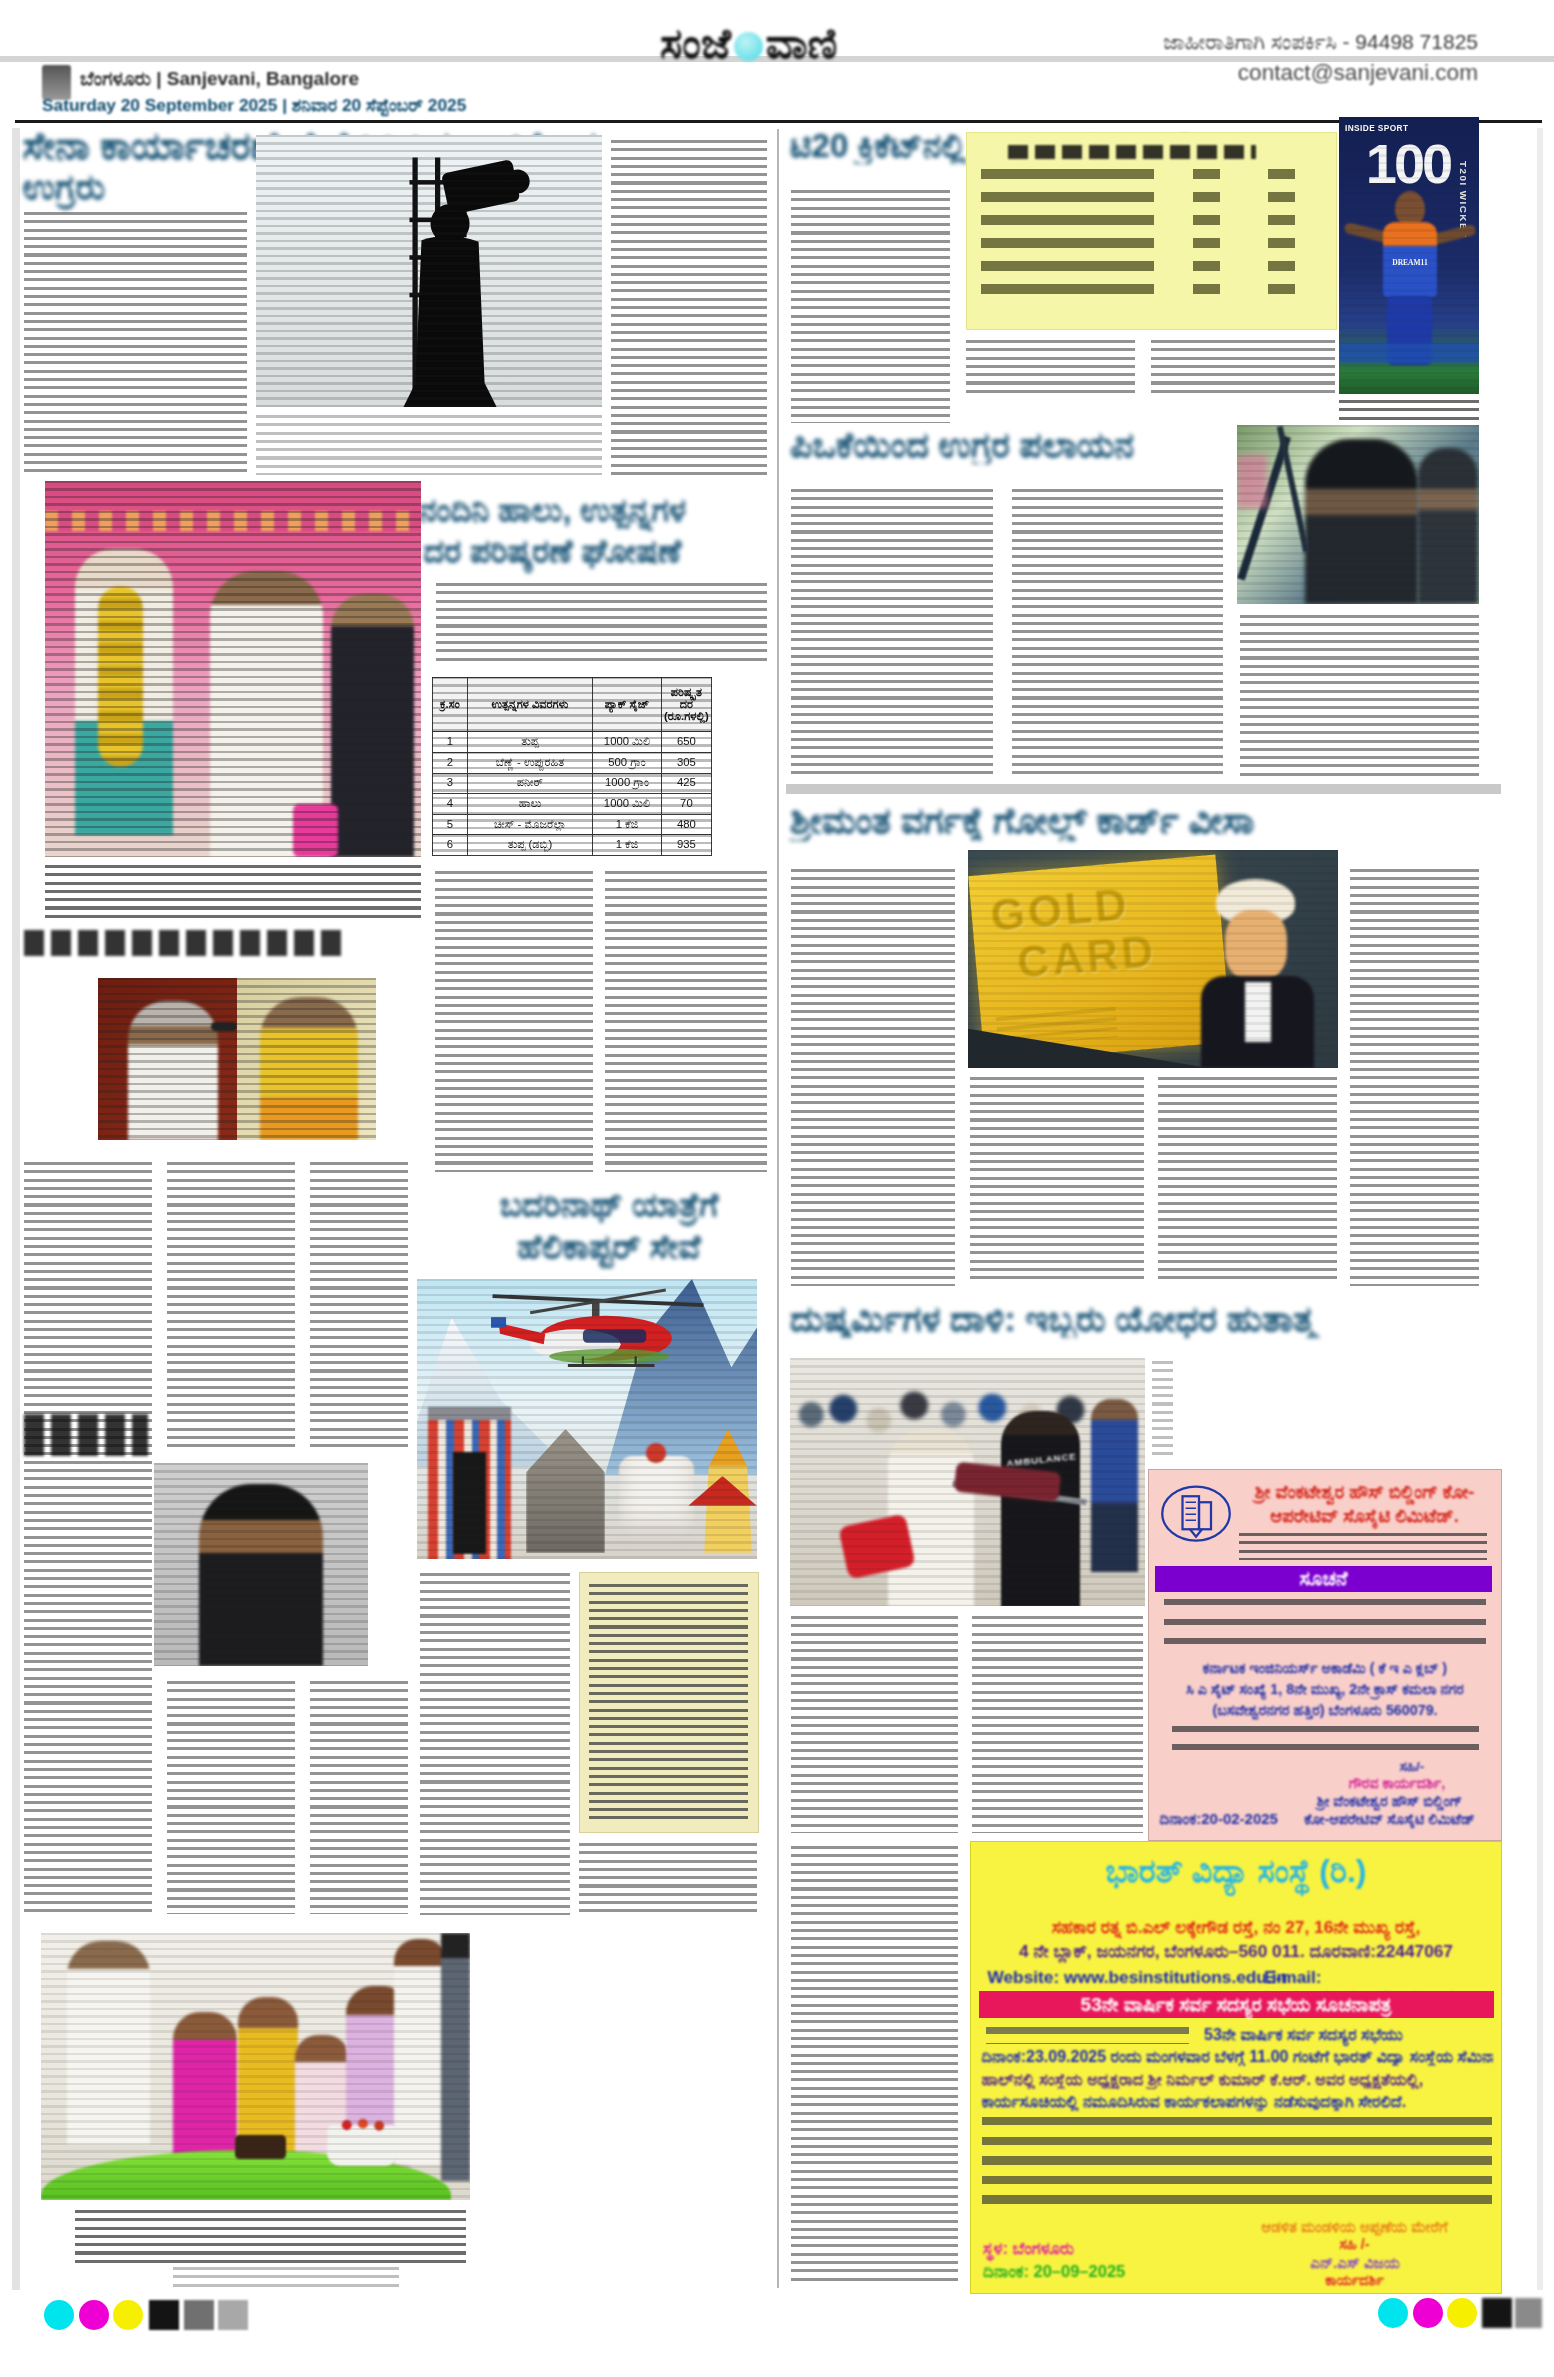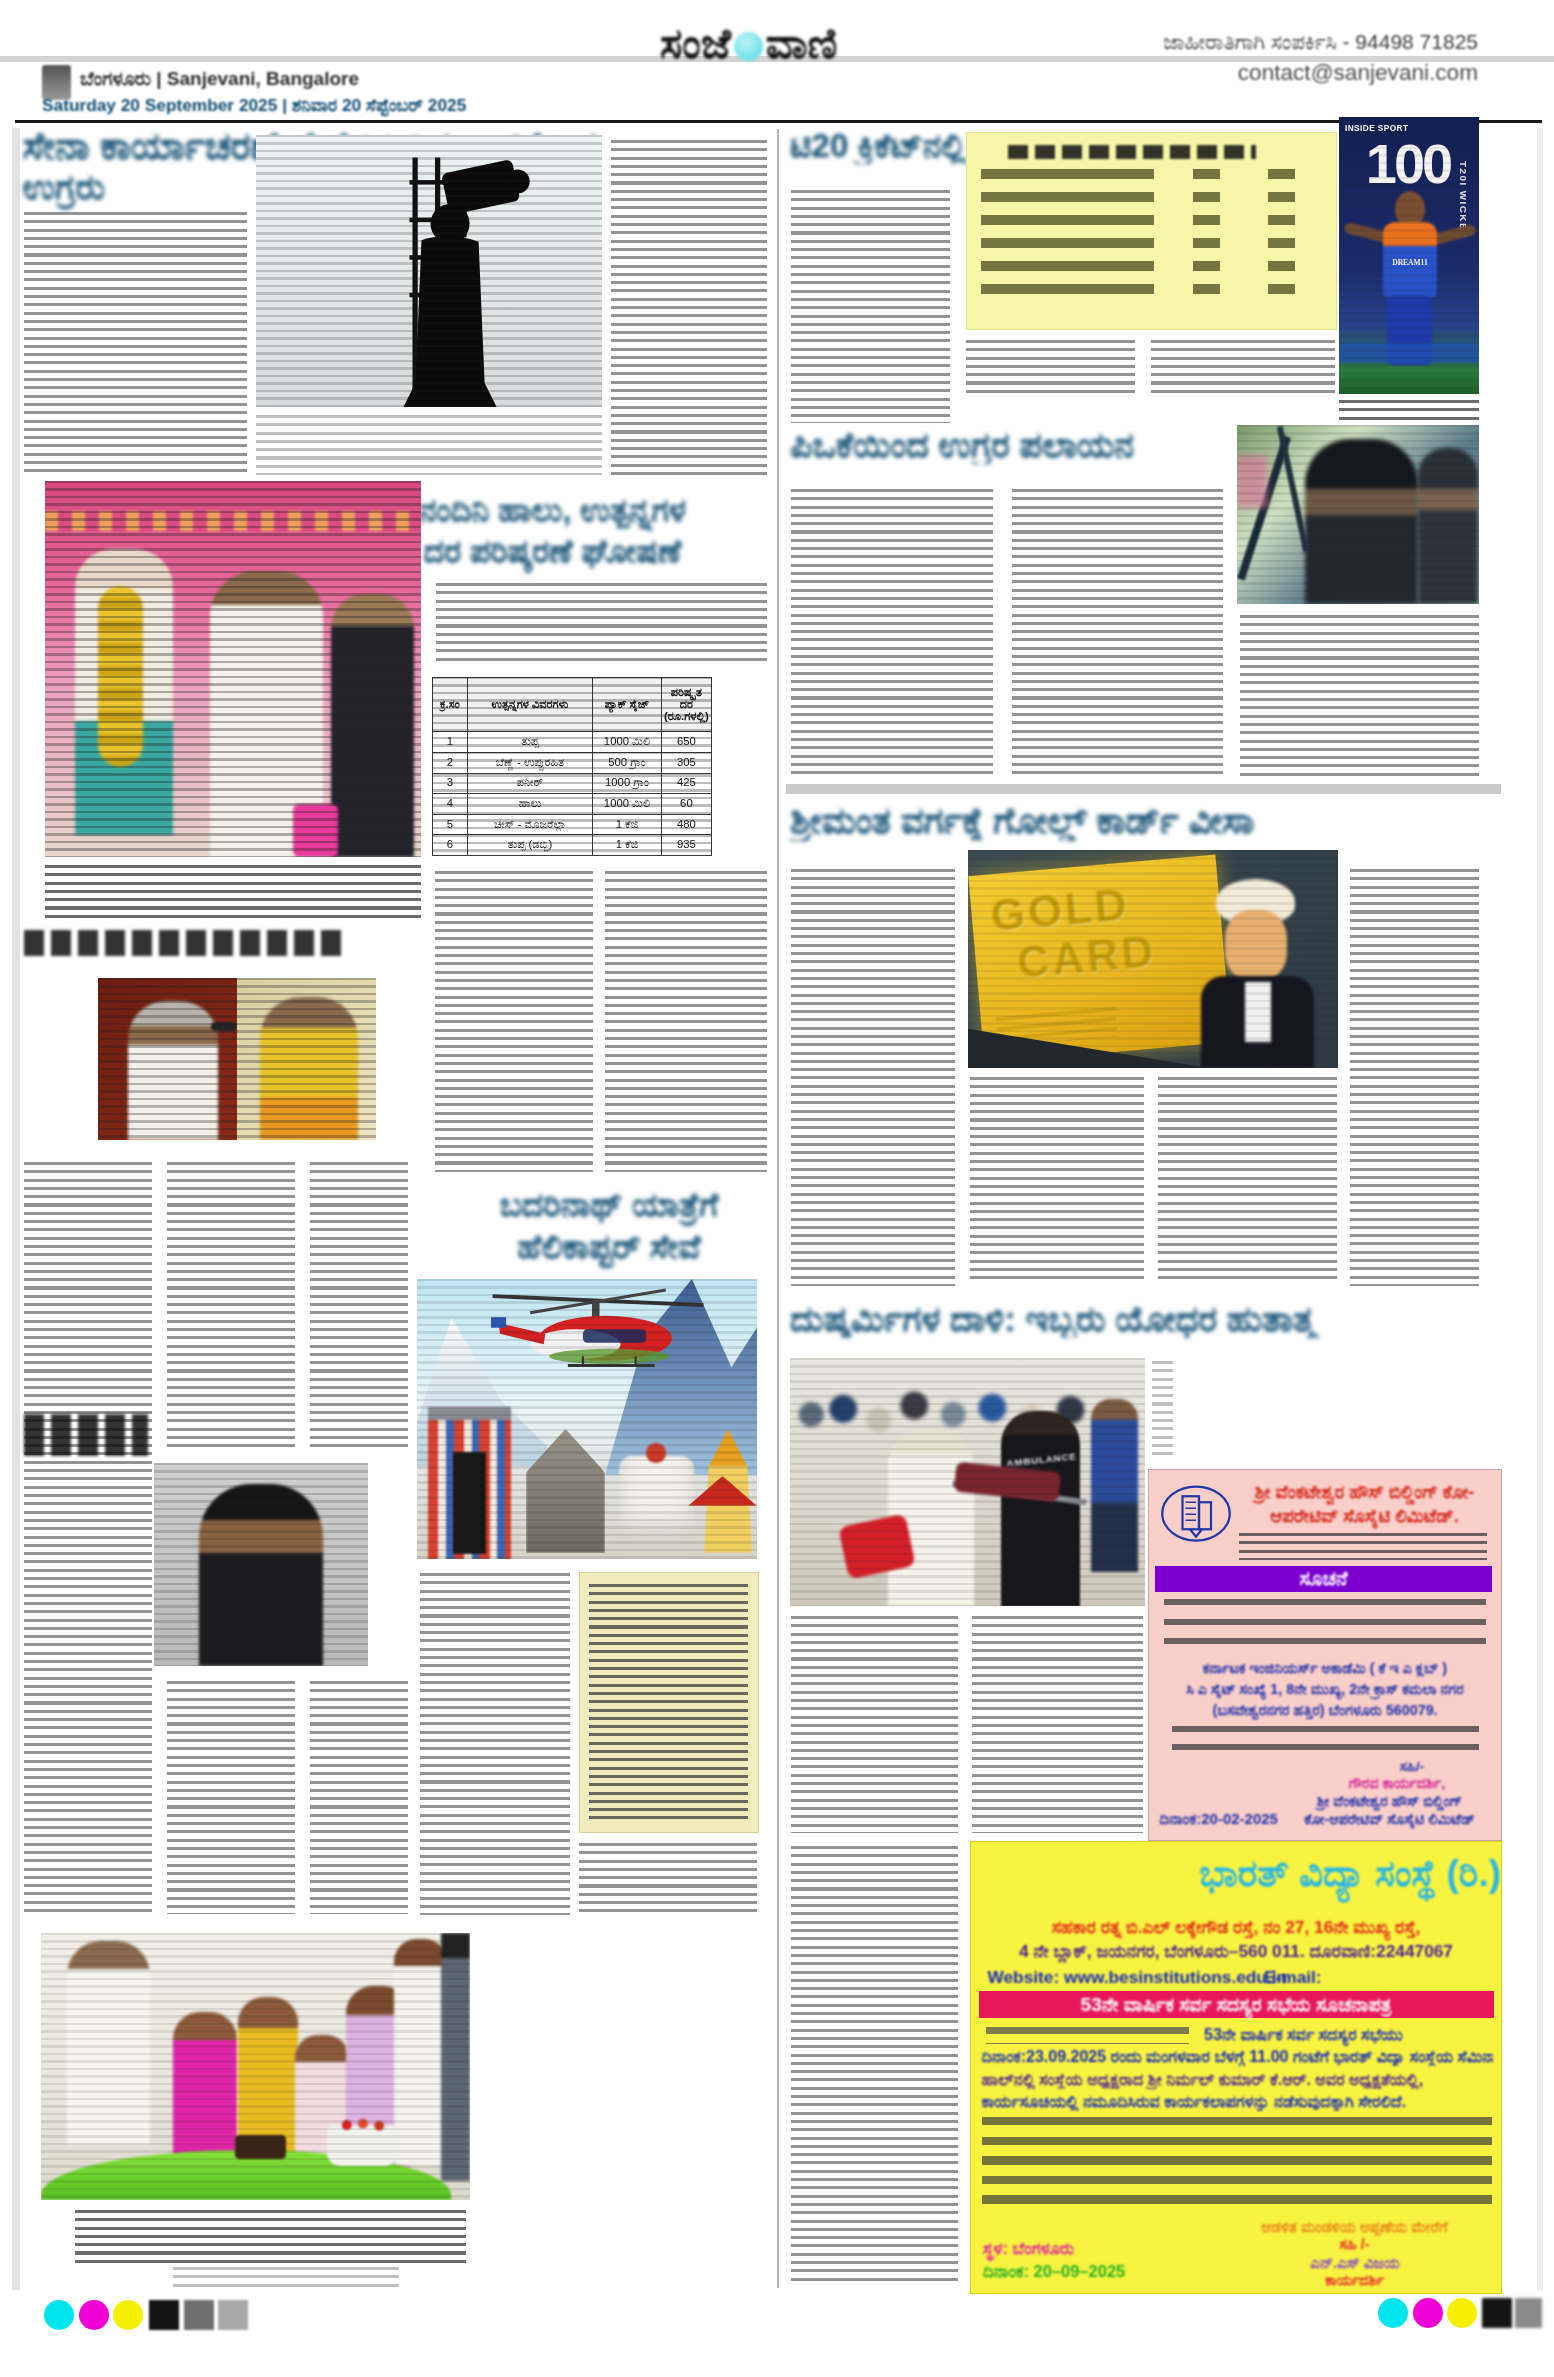--- a/index.html
+++ b/index.html
@@ -119,21 +119,21 @@
       <tr>
         <td>3</td>
         <td>ಪನೀರ್</td>
         <td>1000 ಗ್ರಾಂ</td>
         <td>425</td>
       </tr>
       <tr>
         <td>4</td>
         <td>ಹಾಲು</td>
         <td>1000 ಮಿಲಿ</td>
-        <td>60</td>
+        <td>70</td>
       </tr>
       <tr>
         <td>5</td>
         <td>ಚೀಸ್ - ಮೊಜರೆಲ್ಲಾ</td>
         <td>1 ಕೆಜಿ</td>
         <td>480</td>
       </tr>
       <tr>
         <td>6</td>
         <td>ತುಪ್ಪ (ಡಬ್ಬಿ)</td>
@@ -334,21 +334,21 @@
     <div class="abs adtxt blur1" style="left:188px;top:289px;width:150px;font-size:13.5px;color:#2030a8;">ಸಹಿ/-</div>
     <div class="abs adtxt blur1" style="left:150px;top:305px;width:196px;font-size:14.3px;color:#d42498;">ಗೌರವ ಕಾರ್ಯದರ್ಶಿ,</div>
     <div class="abs adtxt blur1" style="left:135px;top:323px;width:211px;font-size:14.3px;color:#2030a8;">ಶ್ರೀ ವೆಂಕಟೇಶ್ವರ ಹೌಸ್ ಬಿಲ್ಡಿಂಗ್</div>
     <div class="abs adtxt blur1" style="left:135px;top:341px;width:211px;font-size:14.3px;color:#2030a8;">ಕೋ-ಆಪರೇಟಿವ್ ಸೊಸೈಟಿ ಲಿಮಿಟೆಡ್</div>
     <div class="abs blur1" style="left:10.5px;top:340px;font-size:15px;font-weight:bold;color:#2030a8;">ದಿನಾಂಕ:20-02-2025</div>
   </div>
 
   <div class="gcol" style="left:791px;top:1846px;width:167px;height:440px;"></div>
 
   <div class="abs" style="left:970px;top:1841px;width:530px;height:451px;background:#f8f340;border:0.8px solid #d8d020;">
-    <div class="adtxt blur1" style="position:absolute;left:0;top:10.5px;width:100%;font-size:37px;color:#29b6e4;text-align:right;">ಭಾರತ್ ವಿದ್ಯಾ ಸಂಸ್ಥೆ (ರಿ.)</div>
+    <div class="adtxt blur1" style="position:absolute;left:0;top:10.5px;width:100%;font-size:32px;color:#29b6e4;">ಭಾರತ್ ವಿದ್ಯಾ ಸಂಸ್ಥೆ (ರಿ.)</div>
     <div class="adtxt blur1" style="position:absolute;left:0;top:75px;width:100%;font-size:17.3px;color:#e02818;">ಸಹಕಾರ ರತ್ನ ಬಿ.ಎಲ್ ಲಕ್ಕೇಗೌಡ ರಸ್ತೆ, ನಂ 27, 16ನೇ ಮುಖ್ಯ ರಸ್ತೆ,</div>
     <div class="adtxt blur1" style="position:absolute;left:0;top:99px;width:100%;font-size:17.3px;color:#4c1d95;">4 ನೇ ಬ್ಲಾಕ್, ಜಯನಗರ, ಬೆಂಗಳೂರು–560 011. ದೂರವಾಣಿ:22447067</div>
     <div class="abs blur1" style="left:16.5px;top:125px;font-size:17.3px;font-weight:bold;color:#1828b8;">Website: www.besinstitutions.edu.in</div>
     <div class="abs blur1" style="left:293px;top:125px;font-size:17.3px;font-weight:bold;color:#1828b8;">E-mail: besinstitution@yahoo.in</div>
     <div class="abs" style="left:7.5px;top:149px;width:515px;height:27px;background:#e8175c;">
       <div class="adtxt blur1" style="width:100%;font-size:19px;color:#fff;line-height:27px;">53ನೇ ವಾರ್ಷಿಕ ಸರ್ವ ಸದಸ್ಯರ ಸಭೆಯ ಸೂಚನಾಪತ್ರ</div>
     </div>
     <div class="gcol dk" style="left:15px;top:185px;width:203px;height:16.5px;background:repeating-linear-gradient(180deg,#555 0 7.5px,transparent 7.5px 16.5px);"></div>
     <div class="abs blur1" style="left:233px;top:184px;width:286px;font-size:16px;font-weight:bold;color:#1828b8;">53ನೇ ವಾರ್ಷಿಕ ಸರ್ವ ಸದಸ್ಯರ ಸಭೆಯು</div>
     <div class="abs blur1" style="left:10.5px;top:206px;width:511px;font-size:16px;font-weight:bold;color:#1828b8;white-space:nowrap;overflow:hidden;">ದಿನಾಂಕ:23.09.2025 ರಂದು ಮಂಗಳವಾರ ಬೆಳಗ್ಗೆ 11.00 ಗಂಟೆಗೆ ಭಾರತ್ ವಿದ್ಯಾ ಸಂಸ್ಥೆಯ ಸೆಮಿನಾರ್</div>

